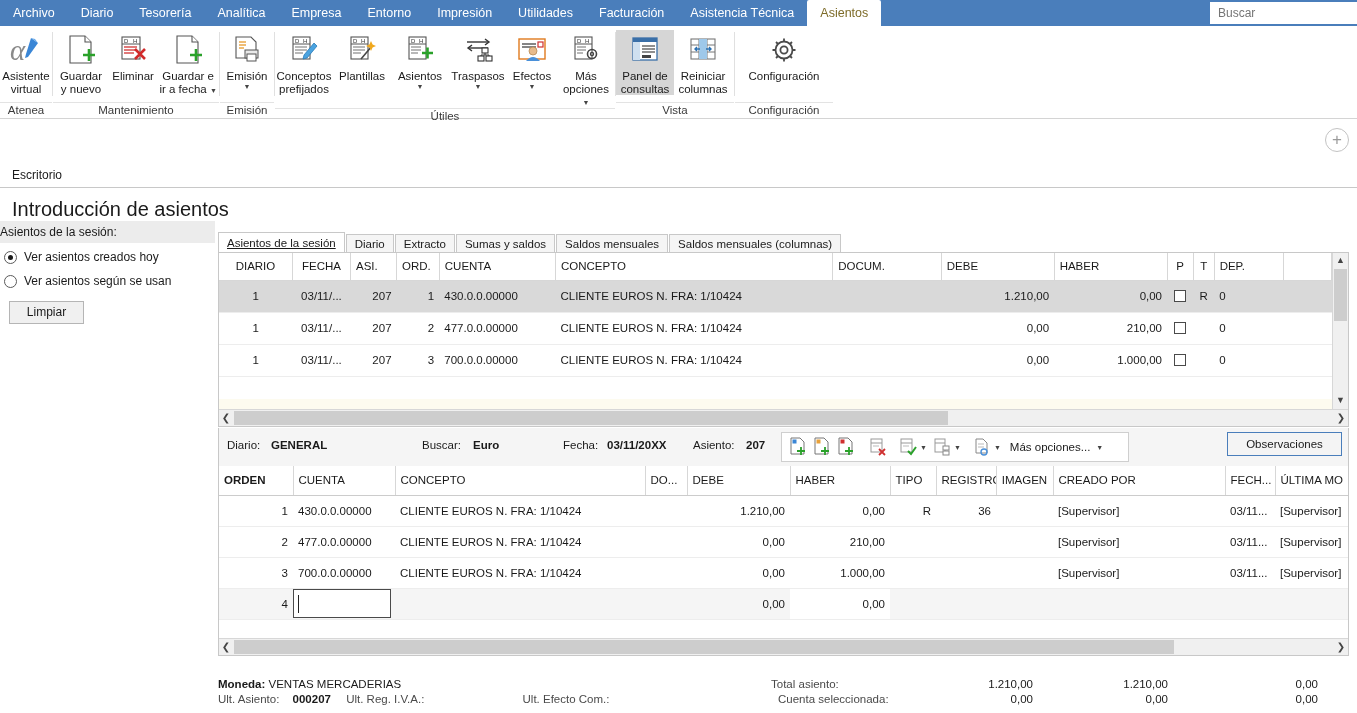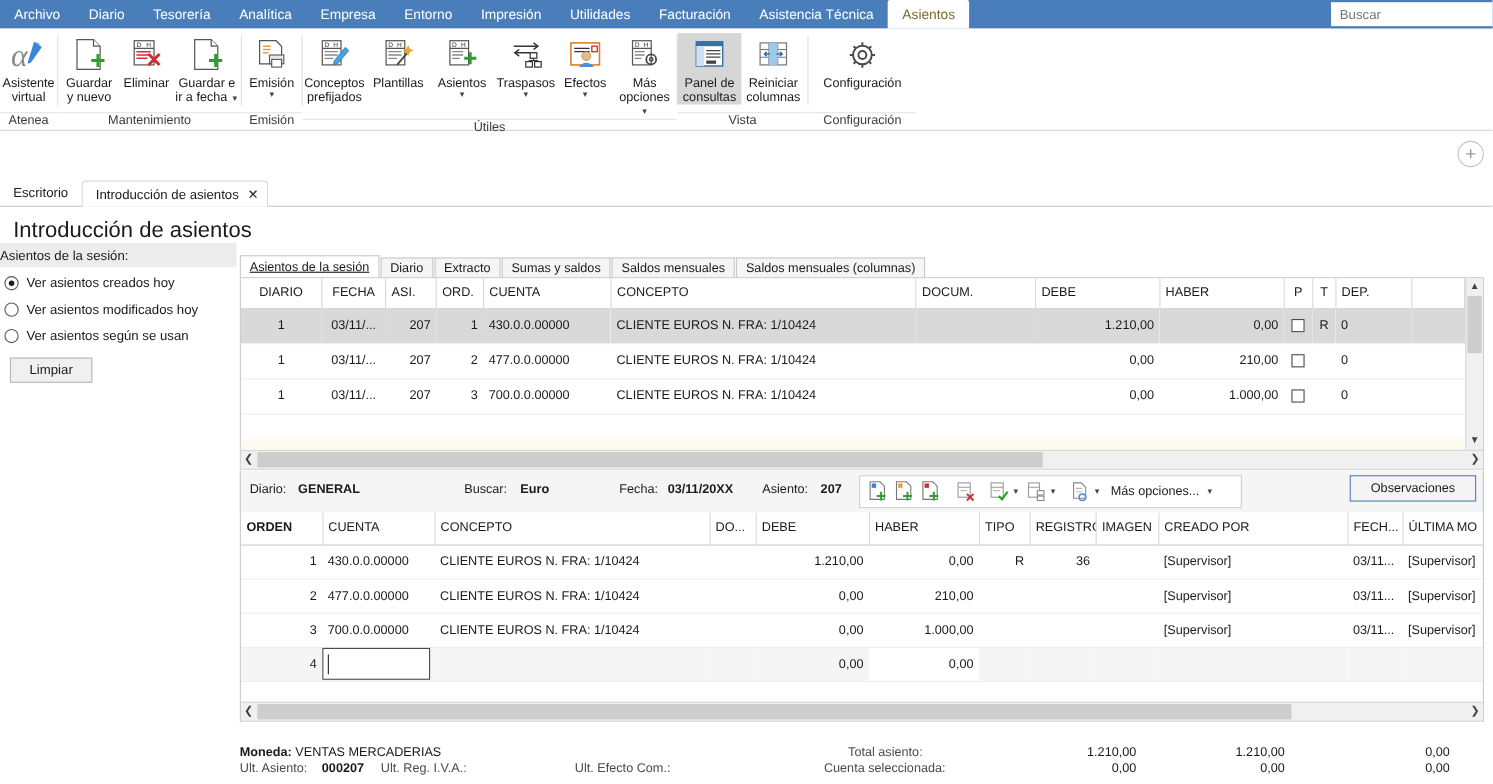--- a/index.html
+++ b/index.html
@@ -525,36 +525,29 @@
     <div class="rgroup-label">Configuración</div>
   </div>
 </div>
 
 <div class="plusbtn">+</div>
 
 <div class="doctabs" style="position:absolute; left:0; top:160px; width:1357px;">
   <div class="dtab">
     <span>Escritorio</span>
   </div>
-  <div class="dtab active">
-    <span>Introducción de asientos</span><span class="x">✕</span>
-  </div>
 </div>
 
 <div class="page-title" style="position:absolute; left:0; top:188px;">Introducción de asientos</div>
 
 <div class="left-panel">
   <div class="lp-header">Asientos de la sesión:</div>
   <div class="radio-row">
     <span class="radio on"></span>
     <span>Ver asientos creados hoy</span>
-  </div>
-  <div class="radio-row">
-    <span class="radio"></span>
-    <span>Ver asientos modificados hoy</span>
   </div>
   <div class="radio-row">
     <span class="radio"></span>
     <span>Ver asientos según se usan</span>
   </div>
   <div class="btn-limpiar">Limpiar</div>
 </div>
 
 <div class="main">
   <div class="grid-tabs">
@@ -849,21 +842,21 @@
     <span>VENTAS MERCADERIAS</span>
   </div>
   <div class="st-l2">
     <span>Ult. Asiento:</span>
     <span class="st-bold" style="margin-left:10px;">000207</span>
     <span style="margin-left:12px;">Ult. Reg. I.V.A.:</span>
     <span style="margin-left:95px;">Ult. Efecto Com.:</span>
   </div>
 
   <div class="st-r" style="left:553px; top:2px;">Total asiento:</div>
-  <div class="st-r" style="left:531px; top:17px;">Cuenta seleccionada:</div>
+  <div class="st-r" style="left:560px; top:17px;">Cuenta seleccionada:</div>
 
   <div class="st-num" style="left:700px; top:2px;  width:115px;">1.210,00</div>
   <div class="st-num" style="left:835px; top:2px;  width:115px;">1.210,00</div>
   <div class="st-num" style="left:985px; top:2px;  width:115px;">0,00</div>
 
   <div class="st-num" style="left:700px; top:17px; width:115px;">0,00</div>
   <div class="st-num" style="left:835px; top:17px; width:115px;">0,00</div>
   <div class="st-num" style="left:985px; top:17px; width:115px;">0,00</div>
 </div>
 

